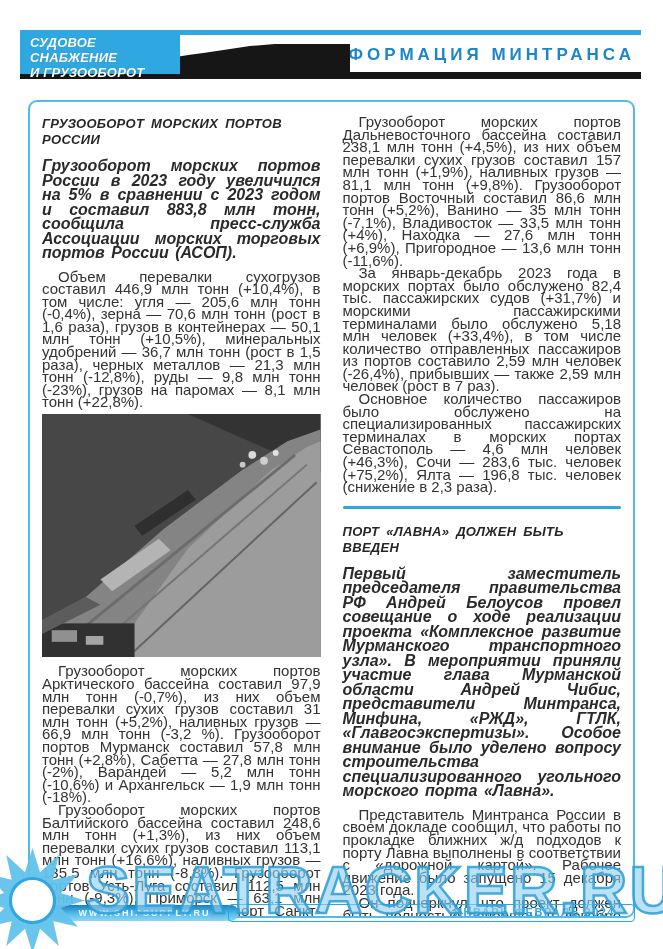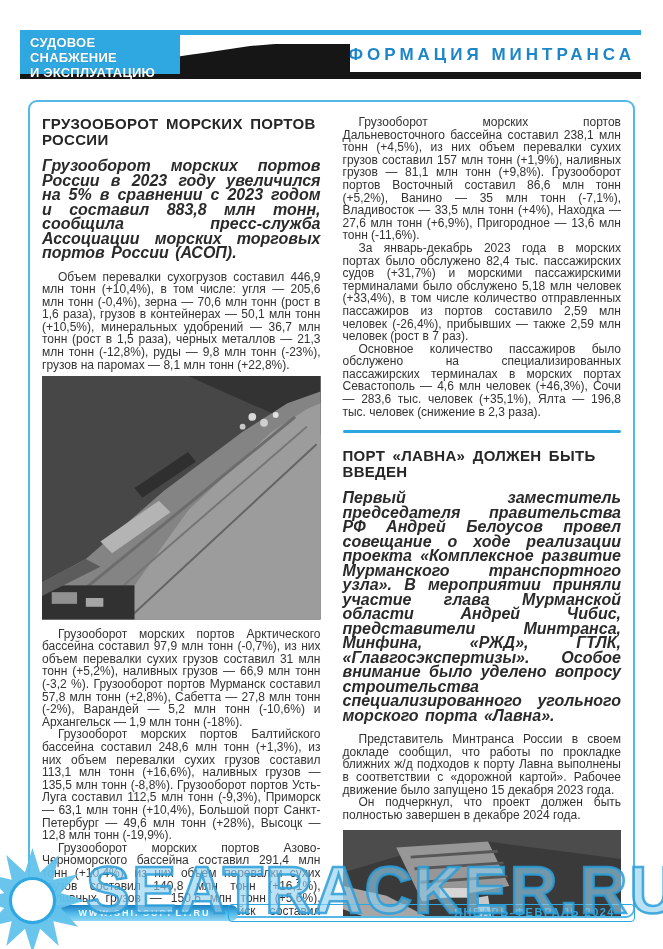--- a/index.html
+++ b/index.html
@@ -14,50 +14,51 @@
   
   .header { position:absolute; left:20px; top:30px; width:621px; height:44px; display:flex; }
   .logo {
     width:160px; height:44px; background:#2fa8e1; position:relative;
     padding:5px 0 0 10px; z-index:2;
   }
   .logo .l1, .logo .l2 {
     display:block; color:#ffffff; font-weight:bold; font-size:13px;
     letter-spacing:0.2px; line-height:15px; font-stretch:condensed;
     text-shadow:0 0 1px rgba(0,0,0,.25);
+    font-style:italic;
   }
   .header-right {
     flex:1; background:#ffffff; border-top:5px solid #2fa8e1;
     display:flex; align-items:center; justify-content:flex-end;
     padding-right:6px; position:relative;
   }
   .section-title {
     color:#1d86c9; font-weight:bold; font-size:17px; letter-spacing:4px;
   }
   .header-black { position:absolute; left:20px; top:72px; width:621px; height:7px; background:#161616; }
   .wave-svg { position:absolute; left:20px; top:44px; width:330px; height:35px; z-index:1; }
   
   .content-box {
     position:absolute; left:28px; top:100px; width:607px; height:818px;
     border:2px solid #55b9e8; border-radius:9px; overflow:hidden;
     padding:14px 12px 8px 12px;
     display:flex; gap:22px;
   }
   .col { width:282px; }
   h2.art-title {
-    font-size:15px; line-height:16px; color:#262626; letter-spacing:0.3px;
-    word-spacing:3px; margin-bottom:11px;
+    font-size:13px; line-height:16px; color:#262626; letter-spacing:0.3px;
+    word-spacing:3px; margin-bottom:11px;font-style:italic;
   }
   h2.art-title span { display:block; }
   p.lead {
     font-weight:bold; font-style:italic; font-size:16px; line-height:14.5px;
     text-align:justify; word-spacing:2px; margin-bottom:10px; color:#2a2a2a;
   }
   p.body {
-    font-size:12px; line-height:12.6px; text-align:justify;
+    font-size:15px; line-height:12.6px; text-align:justify;
     text-indent:16px; color:#333333;
   }
   .photo { width:100%; filter:grayscale(100%); display:block; }
   .photo-wrap1 { margin:5px 0 8px 0; }
   .photo-wrap2 { margin-top:9px; }
   .divider { height:3px; background:#2da7e0; margin:12px 0 15px 0; border-radius:2px; }
   
   .footer { position:absolute; left:0; top:904px; width:663px; height:20px; z-index:5; }
   .page-num {
     position:absolute; left:25px; top:1px; width:23px; height:16px;
@@ -89,21 +90,21 @@
     pointer-events:none;
   }
   .sunburst { position:absolute; left:-20px; top:848px; width:105px; height:105px; z-index:10; }
 </style>
 </head>
 <body>
 
 <div class="header">
   <div class="logo">
     <span class="l1">СУДОВОЕ СНАБЖЕНИЕ</span>
-    <span class="l2">И ЭКСПЛУАТАЦИЮ</span>
+    <span class="l2">И ГРУЗООБОРОТ</span>
   </div>
   <div class="header-right">
     <span class="section-title">ИНФОРМАЦИЯ МИНТРАНСА</span>
   </div>
 </div>
 <svg class="wave-svg" viewBox="0 0 330 35" preserveAspectRatio="none">
   <path d="M0,35 L0,28 C70,26 150,14 230,2 L330,-6 L330,35 Z" fill="#161616"></path>
   <path d="M120,35 C180,18 240,4 330,-8 L330,-20 L120,-20 Z" fill="#ffffff" opacity="0.0"></path>
 </svg>
 <div class="header-black"></div>
@@ -141,21 +142,21 @@
 
     <p class="body">Грузооборот морских портов Арктического бассейна составил 97,9 млн тонн (-0,7%), из них объем перевалки сухих грузов составил 31 млн тонн (+5,2%), наливных грузов — 66,9 млн тонн (-3,2 %). Грузооборот портов Мурманск составил 57,8 млн тонн (+2,8%), Сабетта — 27,8 млн тонн (-2%), Варандей — 5,2 млн тонн (-10,6%) и Архангельск — 1,9 млн тонн (-18%).</p>
     <p class="body">Грузооборот морских портов Балтийского бассейна составил 248,6 млн тонн (+1,3%), из них объем перевалки сухих грузов составил 113,1 млн тонн (+16,6%), наливных грузов — 135,5 млн тонн (-8,8%). Грузооборот портов Усть-Луга составил 112,5 млн тонн (-9,3%), Приморск — 63,1 млн тонн (+10,4%), Большой порт Санкт-Петербург — 49,6 млн тонн (+28%), Высоцк — 12,8 млн тонн (-19,9%).</p>
     <p class="body">Грузооборот морских портов Азово-Черноморского бассейна составил 291,4 млн тонн (+10,4%), из них объем перевалки сухих грузов составил 140,8 млн тонн (+16,1%), наливных грузов — 150,6 млн тонн (+5,6%). Грузооборот портов Новороссийск составил 161,4 млн тонн (+9,4%), Тамань — 40,5 млн тонн (-5,4%), Туапсе — 24,8 млн тонн (+13,9%), Кавказ — 21,4 млн тонн (+28,1%), Ростов-на-Дону — 16,3 млн тонн (+8,9%).</p>
 
   </div>
 
   <div class="col">
     <p class="body">Грузооборот морских портов Дальневосточного бассейна составил 238,1 млн тонн (+4,5%), из них объем перевалки сухих грузов составил 157 млн тонн (+1,9%), наливных грузов — 81,1 млн тонн (+9,8%). Грузооборот портов Восточный составил 86,6 млн тонн (+5,2%), Ванино — 35 млн тонн (-7,1%), Владивосток — 33,5 млн тонн (+4%), Находка — 27,6 млн тонн (+6,9%), Пригородное — 13,6 млн тонн (-11,6%).</p>
     <p class="body">За январь-декабрь 2023 года в морских портах было обслужено 82,4 тыс. пассажирских судов (+31,7%) и морскими пассажирскими терминалами было обслужено 5,18 млн человек (+33,4%), в том числе количество отправленных пассажиров из портов составило 2,59 млн человек (-26,4%), прибывших — также 2,59 млн человек (рост в 7 раз).</p>
-    <p class="body">Основное количество пассажиров было обслужено на специализированных пассажирских терминалах в морских портах Севастополь — 4,6 млн человек (+46,3%), Сочи — 283,6 тыс. человек (+35,1%), Ялта — 196,8 тыс. человек (снижение в 2,3 раза).</p>
+    <p class="body">Основное количество пассажиров было обслужено на специализированных пассажирских терминалах в морских портах Севастополь — 4,6 млн человек (+46,3%), Сочи — 283,6 тыс. человек (+75,2%), Ялта — 196,8 тыс. человек (снижение в 2,3 раза).</p>
 
     <div class="divider"></div>
 
     <h2 class="art-title">
       <span>ПОРТ «ЛАВНА» ДОЛЖЕН БЫТЬ ВВЕДЕН</span>
     </h2>
     <p class="lead">Первый заместитель председателя правительства РФ Андрей Белоусов провел совещание о ходе реализации проекта «Комплексное развитие Мурманского транспортного узла». В мероприятии приняли участие глава Мурманской области Андрей Чибис, представители Минтранса, Минфина, «РЖД», ГТЛК, «Главгосэкспертизы». Особое внимание было уделено вопросу строительства специализированного угольного морского порта «Лавна».</p>
     <p class="body">Представитель Минтранса России в своем докладе сообщил, что работы по прокладке ближних ж/д подходов к порту Лавна выполнены в соответствии с «дорожной картой». Рабочее движение было запущено 15 декабря 2023 года.</p>
     <p class="body">Он подчеркнул, что проект должен быть полностью завершен в декабре 2024 года.</p>
 

